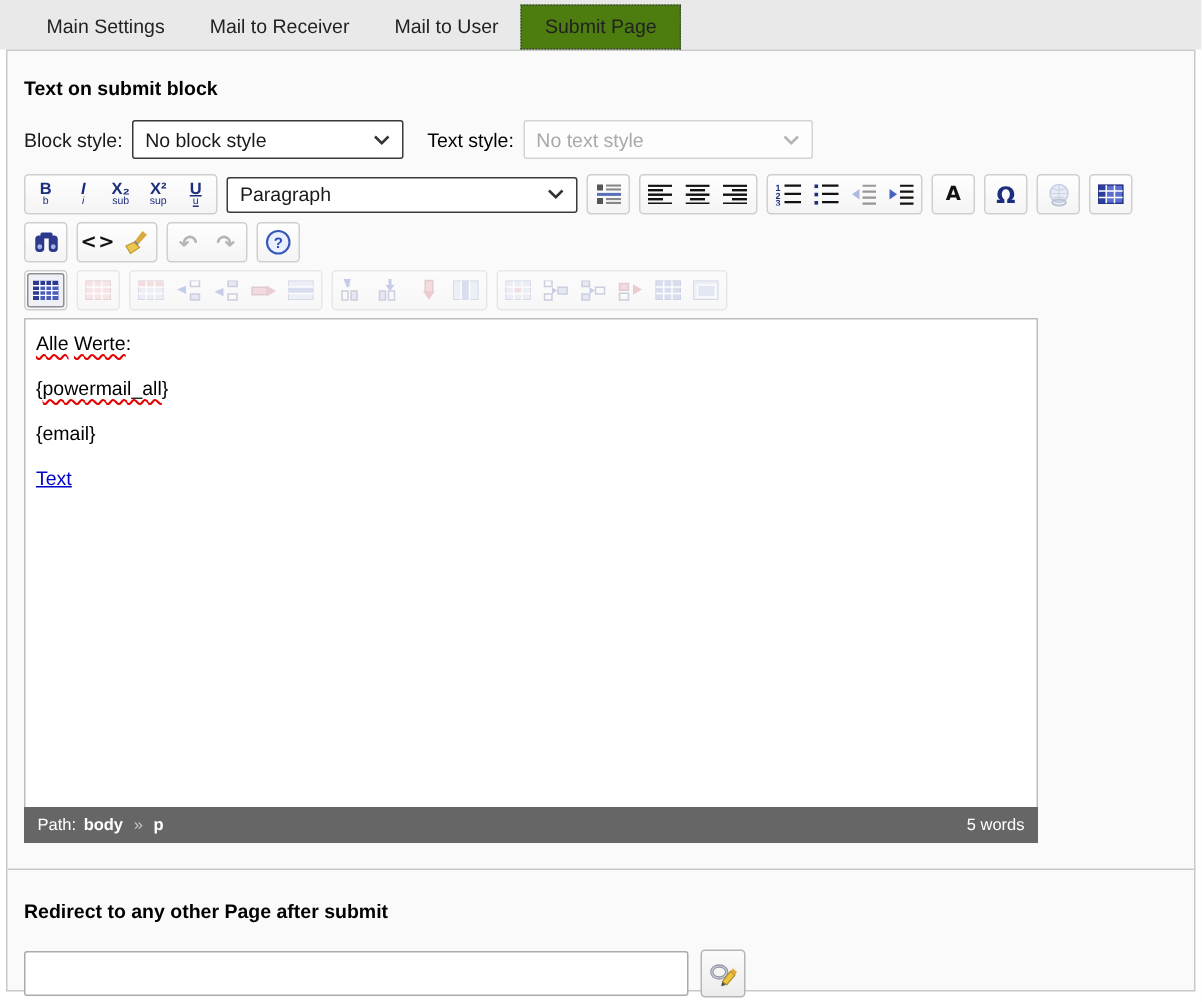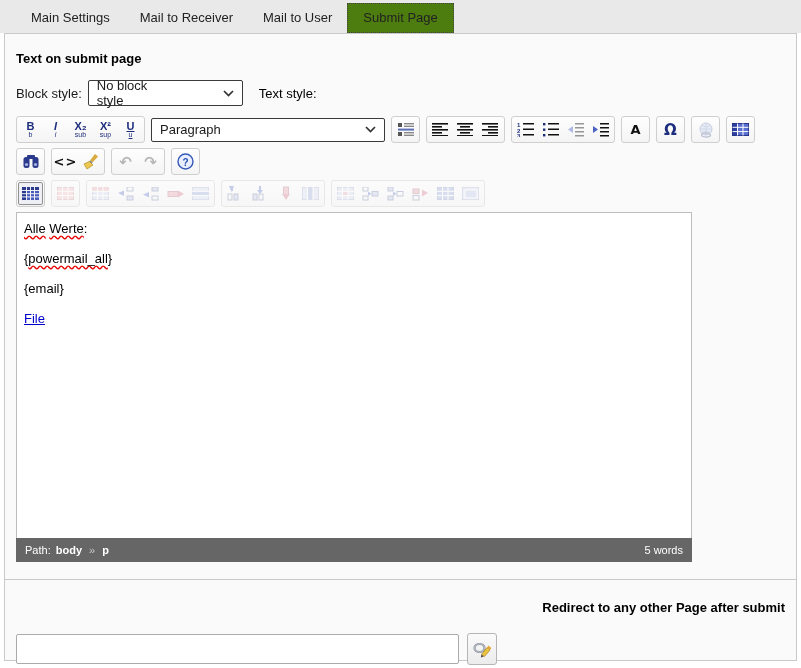--- a/index.html
+++ b/index.html
@@ -17,21 +17,21 @@
   .sec-heading { font-weight: bold; color: #000; margin: 6px 0 14px; }
 
   
   .styles-row { display: flex; align-items: center; margin-bottom: 10px; }
   .styles-row .lbl { margin-right: 6px; }
   .styles-row .lbl.dim { color: #000000; }
   .fakeselect { height: 26px; background: #fff; border: 1px solid #3a3a3a; border-radius: 2px;
     display: inline-flex; align-items: center; justify-content: space-between; padding: 0 8px; cursor: pointer; }
   .fakeselect.small { height: 24px; }
   .fakeselect.disabled { border-color: #d4d4d4; color: #a9a9a9; background: #fdfdfd; cursor: default; }
-  .fs-block { width: 155px; margin-right: 16px; gap: 48px; }
+  .fs-block { width: 181px; margin-right: 16px; gap: 48px; }
   .fs-text { width: 193px; }
   .fs-para { width: 234px; }
 
   
   .toolbar { display: flex; align-items: center; margin-bottom: 5px; }
   .tgroup { display: inline-flex; align-items: center; border: 1px solid #cfcfcf; border-radius: 3px;
     background: linear-gradient(#fefefe,#f4f4f4); padding: 1px; margin-right: 6px; }
   .tbtn { width: 25px; height: 23px; display: flex; flex-direction: column; align-items: center;
     justify-content: center; border-radius: 2px; cursor: pointer; background: transparent; border: none; }
   .tbtn.disabled { cursor: default; }
@@ -53,51 +53,57 @@
   .filelink { color: #0000cc; text-decoration: underline; cursor: pointer; }
 
   .pathbar { width: 676px; height: 24px; background: #666; color: #fff; font-size: 11px;
     display: flex; align-items: center; justify-content: space-between; padding: 0 9px; }
   .pathbar b { font-weight: bold; }
   .pathbar .sep { color: #c9c9c9; margin: 0 4px; }
   .pathleft span { margin-right: 2px; }
 
   
   .section2 { border-top: 1px solid #c9c9c9; margin-top: 17px; padding: 20px 11px 16px; }
-  .section2 .sec-heading { margin: 0 0 18px; text-align: right; }
+  .section2 .sec-heading { margin: 0 0 18px; }
   .redir-row { display: flex; align-items: center; }
   .redir-input { width: 443px; height: 30px; border: 1px solid #ababab; border-radius: 2px;
     background: #fff; font-family: "Liberation Sans", sans-serif; font-size: 13px; padding: 0 6px; }
   .linkwiz-btn { width: 30px; height: 32px; margin-left: 8px; border: 1px solid #b5b5b5; border-radius: 3px;
     background: linear-gradient(#fbfbfb,#ececec); display: flex; align-items: center; justify-content: center; cursor: pointer; }
 </style>
 </head>
 <body>
 
 <div class="tabbar">
   <div class="tab">Main Settings</div>
   <div class="tab">Mail to Receiver</div>
   <div class="tab">Mail to User</div>
   <div class="tab active">Submit Page</div>
 </div>
 
 <div class="panel">
   <div class="section1">
 
-    <div class="sec-heading">Text on submit page</div>
+    <div class="sec-heading">Text on submit block</div>
 
     <div class="styles-row">
       <span class="lbl">Block style:</span>
       <div class="fakeselect fs-block">
         <span>No block style</span>
         <svg width="11" height="7">
             <polyline points="1,1 5.5,5.5 10,1" fill="none" stroke="#333" stroke-width="1.7"></polyline>
           </svg>
       </div>
       <span class="lbl dim">Text style:</span>
+      <div class="fakeselect fs-text disabled">
+        <span>No text style</span>
+        <svg width="11" height="7">
+            <polyline points="1,1 5.5,5.5 10,1" fill="none" stroke="#b5b5b5" stroke-width="1.7"></polyline>
+          </svg>
+      </div>
     </div>
 
     <div class="toolbar">
       <div class="tgroup">
         <button class="tbtn">
           <span class="mainl">B</span>
           <span class="subl">b</span>
         </button>
         <button class="tbtn">
           <span class="mainl" style="font-style:italic">I</span>
@@ -417,21 +423,21 @@
             <rect x="3" y="3" width="12" height="8" fill="#c3cdeb" stroke="#fff"></rect>
           </svg>
         </button>
       </div>
     </div>
 
     <div class="editorbox">
       <p><span class="sc">Alle</span><span> </span><span class="sc">Werte</span><span>:</span></p>
       <p><span>{</span><span class="sc">powermail_all</span><span>}</span></p>
       <p>{email}</p>
-      <p><a class="filelink">File</a></p>
+      <p><a class="filelink">Text</a></p>
     </div>
 
     <div class="pathbar">
       <span class="pathleft">
         <span>Path:</span>
         <b>body</b>
         <span class="sep">»</span>
         <b>p</b>
       </span>
       <span>5 words</span>

